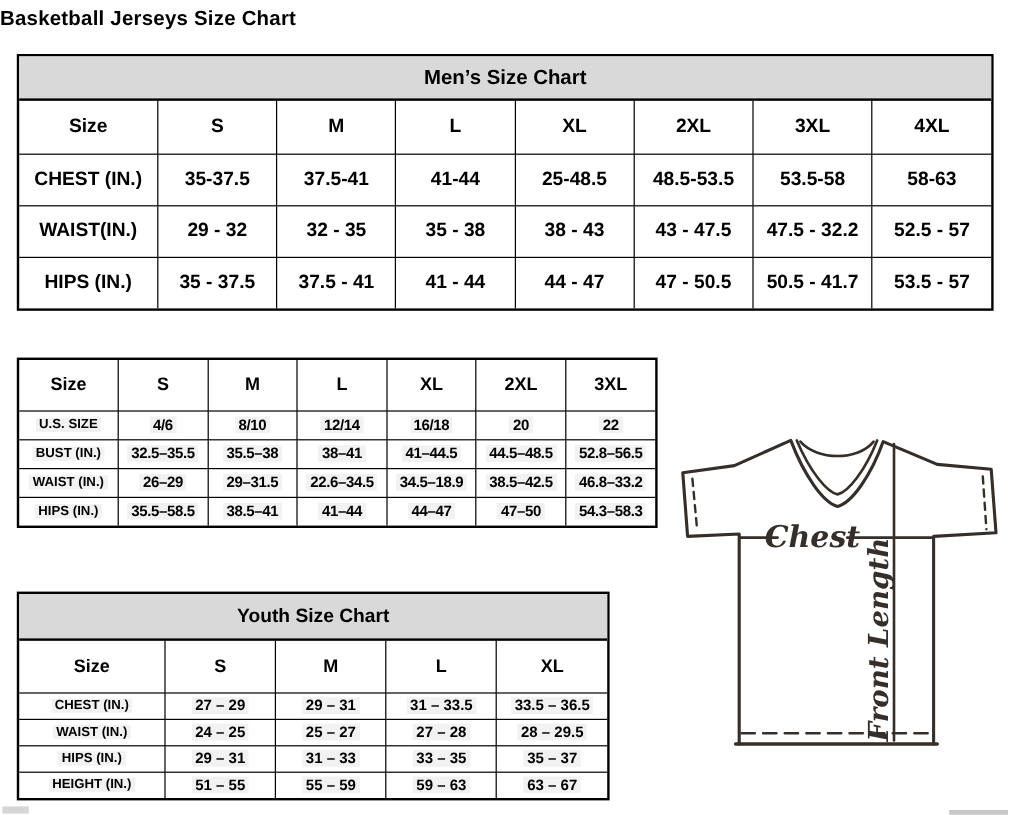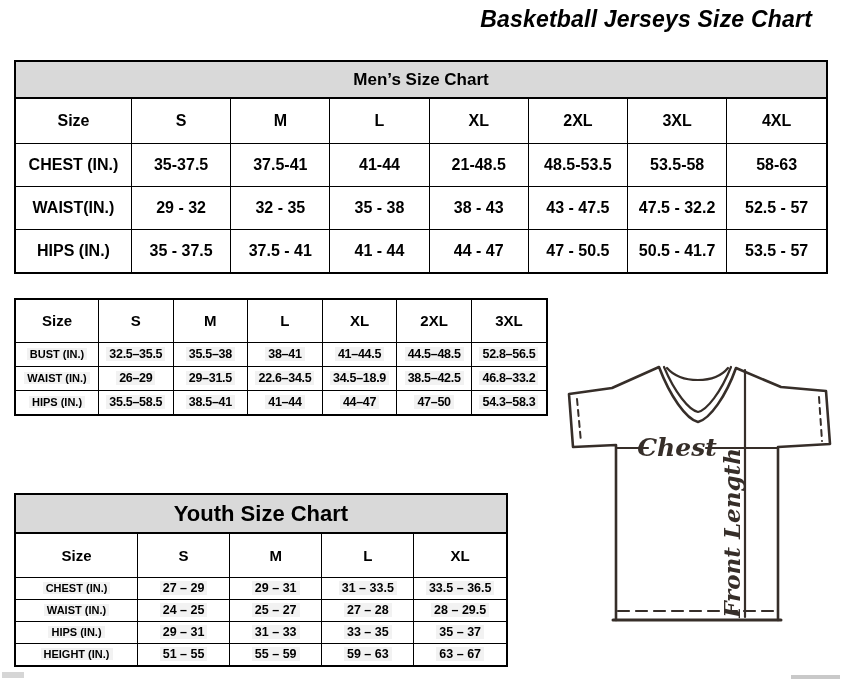--- a/index.html
+++ b/index.html
@@ -3,51 +3,51 @@
 <meta charset="utf-8">
 <style>
   html,body { margin:0; padding:0; }
   body {
     width:843px; height:679px; position:relative; overflow:hidden;
     background:#ffffff; color:#000;
     font-family:"Liberation Sans", sans-serif;
   }
   .page-title {
     position:absolute; top:6px; left:0; width:812px;
-    text-align:right; font-size:23px; font-weight:bold; letter-spacing:0.2px;font-style:italic;
+    text-align:left; font-size:17px; font-weight:bold; letter-spacing:0.2px;
   }
   .chart { position:absolute; border:2px solid #000; background:#fff; }
   .band {
     display:flex; align-items:center; justify-content:center;
     background:#d9d9d9; border-bottom:2px solid #000; font-weight:bold;
   }
   table { border-collapse:collapse; width:100%; table-layout:fixed; border-style:hidden; }
   th, td { border:1px solid #000; text-align:center; font-weight:bold; padding:0; }
 
   
-  .mens { left:14px; top:60px; width:810px; }
+  .mens { left:14px; top:45px; width:810px; }
   .mens .band { height:35px; font-size:17px; }
   .mens thead tr { height:44px; }
   .mens tbody tr { height:43px; }
   .mens th, .mens td { font-size:16px; }
   .mens thead th:first-child { width:115px; }
 
   
   .womens { left:14px; top:298px; width:530px; }
   .womens .band { height:37px; font-size:16px; }
   .womens thead tr { height:42px; }
   .womens thead th { font-size:15px; }
   .womens tbody tr { height:24px; }
   .womens tbody th { font-size:11px; }
   .womens tbody td { font-size:12.5px; letter-spacing:-0.3px; }
   .womens thead th:first-child { width:82px; }
 
   
   .youth { left:14px; top:493px; width:490px; }
-  .youth .band { height:37px; font-size:22px;align-items:center; }
+  .youth .band { height:37px; font-size:16px;align-items:center; }
   .youth thead tr { height:43px; }
   .youth thead th { font-size:15px; }
   .youth tbody tr { height:22px; }
   .youth tbody th { font-size:11px; }
   .youth tbody td { font-size:12.5px; }
   .youth thead th:first-child { width:121px; }
 
   
   .womens tbody .cellspan, .youth tbody .cellspan {
     background:rgba(0,0,0,0.05); padding:0 3px;
@@ -83,21 +83,21 @@
           <th>3XL</th>
           <th>4XL</th>
         </tr>
       </thead>
       <tbody>
         <tr>
           <th><span class="cellspan">CHEST (IN.)</span></th>
           <td><span class="cellspan">35-37.5</span></td>
           <td><span class="cellspan">37.5-41</span></td>
           <td><span class="cellspan">41-44</span></td>
-          <td><span class="cellspan">21-48.5</span></td>
+          <td><span class="cellspan">25-48.5</span></td>
           <td><span class="cellspan">48.5-53.5</span></td>
           <td><span class="cellspan">53.5-58</span></td>
           <td><span class="cellspan">58-63</span></td>
         </tr>
         <tr>
           <th><span class="cellspan">WAIST(IN.)</span></th>
           <td><span class="cellspan">29 - 32</span></td>
           <td><span class="cellspan">32 - 35</span></td>
           <td><span class="cellspan">35 - 38</span></td>
           <td><span class="cellspan">38 - 43</span></td>
@@ -126,20 +126,29 @@
           <th>Size</th>
           <th>S</th>
           <th>M</th>
           <th>L</th>
           <th>XL</th>
           <th>2XL</th>
           <th>3XL</th>
         </tr>
       </thead>
       <tbody>
+        <tr>
+          <th><span class="cellspan">U.S. SIZE</span></th>
+          <td><span class="cellspan">4/6</span></td>
+          <td><span class="cellspan">8/10</span></td>
+          <td><span class="cellspan">12/14</span></td>
+          <td><span class="cellspan">16/18</span></td>
+          <td><span class="cellspan">20</span></td>
+          <td><span class="cellspan">22</span></td>
+        </tr>
         <tr>
           <th><span class="cellspan">BUST (IN.)</span></th>
           <td><span class="cellspan">32.5–35.5</span></td>
           <td><span class="cellspan">35.5–38</span></td>
           <td><span class="cellspan">38–41</span></td>
           <td><span class="cellspan">41–44.5</span></td>
           <td><span class="cellspan">44.5–48.5</span></td>
           <td><span class="cellspan">52.8–56.5</span></td>
         </tr>
         <tr>

